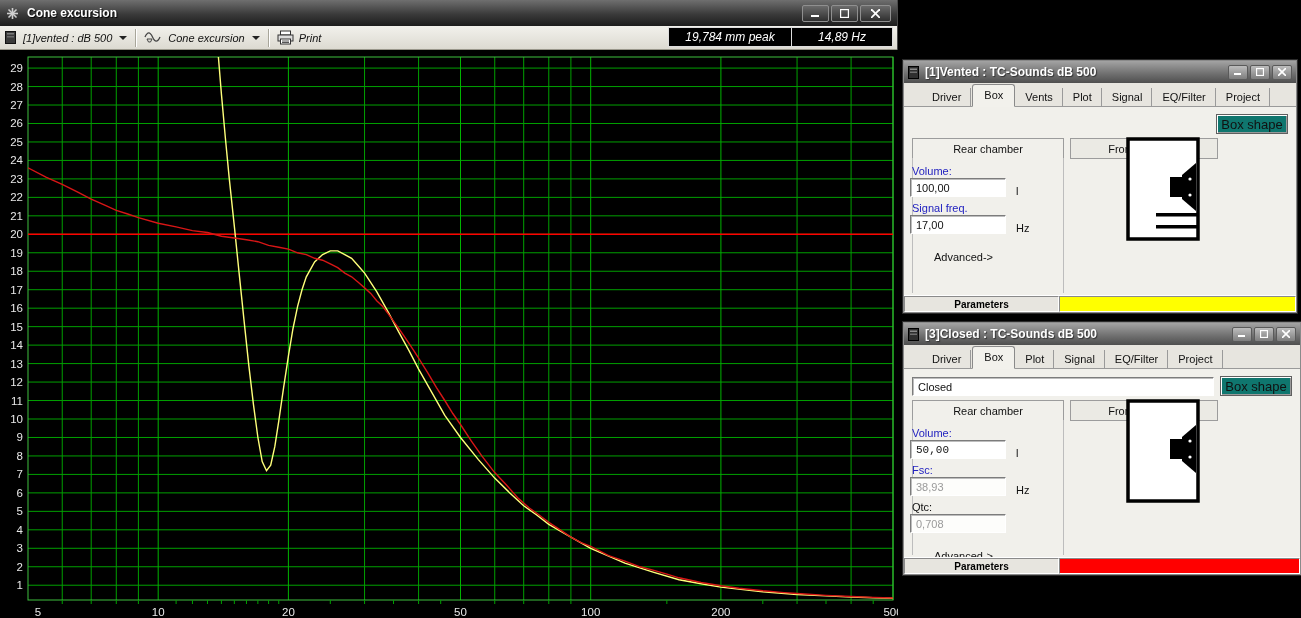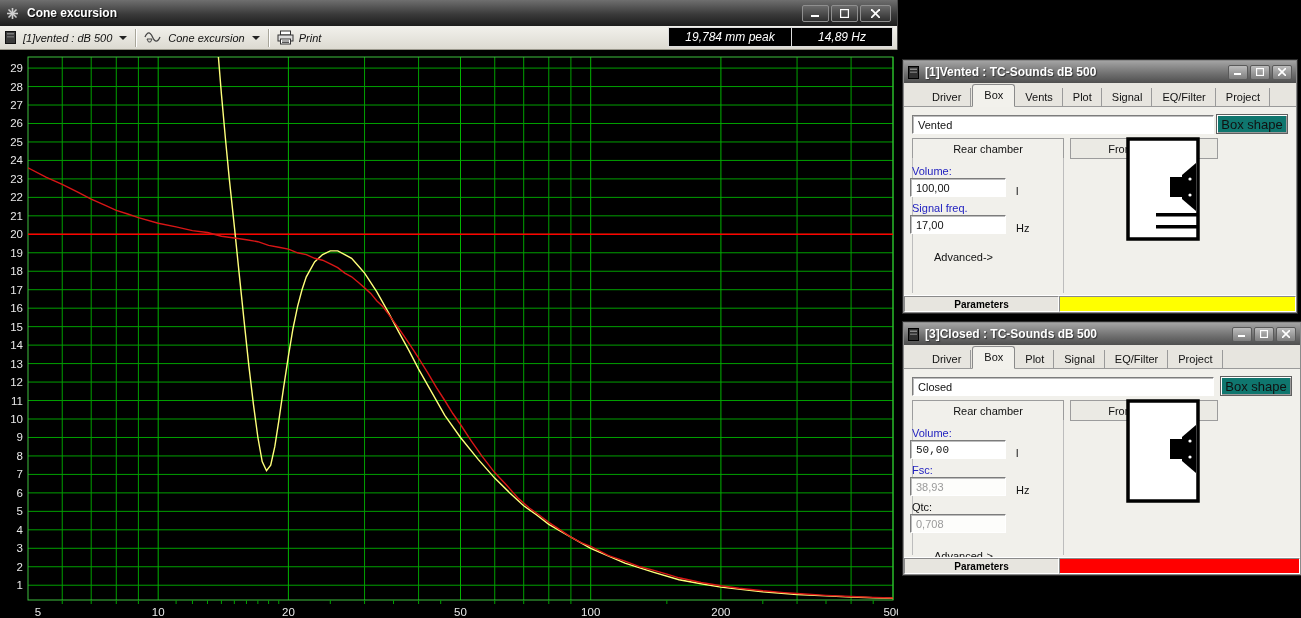--- a/index.html
+++ b/index.html
@@ -328,21 +328,20 @@
     <div class="tab-strip">
       <div class="tab">Driver</div>
       <div class="tab active">Box</div>
       <div class="tab">Vents</div>
       <div class="tab">Plot</div>
       <div class="tab">Signal</div>
       <div class="tab">EQ/Filter</div>
       <div class="tab">Project</div>
     </div>
     <div class="child-content">
-      <div class="boxtype-field sunken">Vented</div>
       <div class="raised-btn boxshape-btn">Box shape</div>
       <div class="chamber-tab chamber-rear">Rear chamber</div>
       <div class="chamber-tab chamber-front">Front chamber</div>
       <div class="fields-panel"></div>
       <div class="field-label blue" style="top: 58px;">Volume:</div>
       <div class="field-input sunken" style="top: 71px;">100,00</div>
       <div class="field-unit" style="top: 78px;">l</div>
       <div class="field-label blue" style="top: 95px;">Signal freq.</div>
       <div class="field-input sunken" style="top: 108px;">17,00</div>
       <div class="field-unit" style="top: 115px;">Hz</div>

